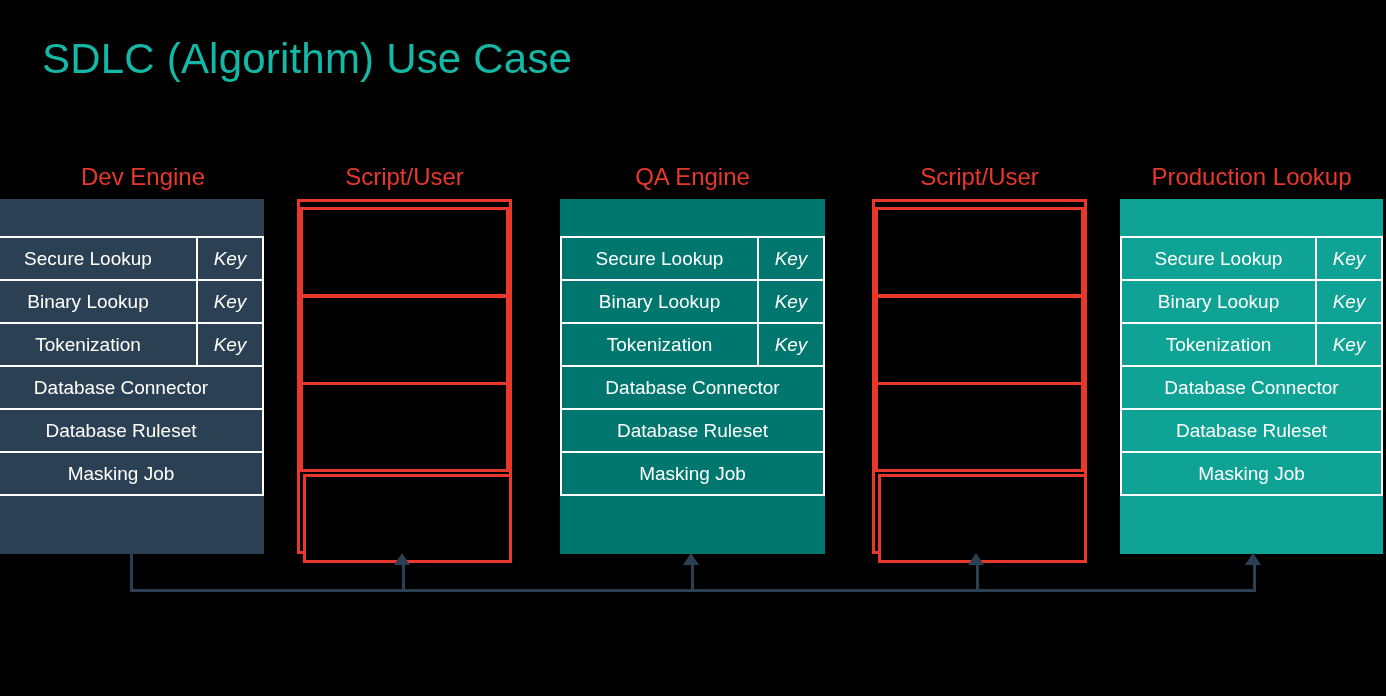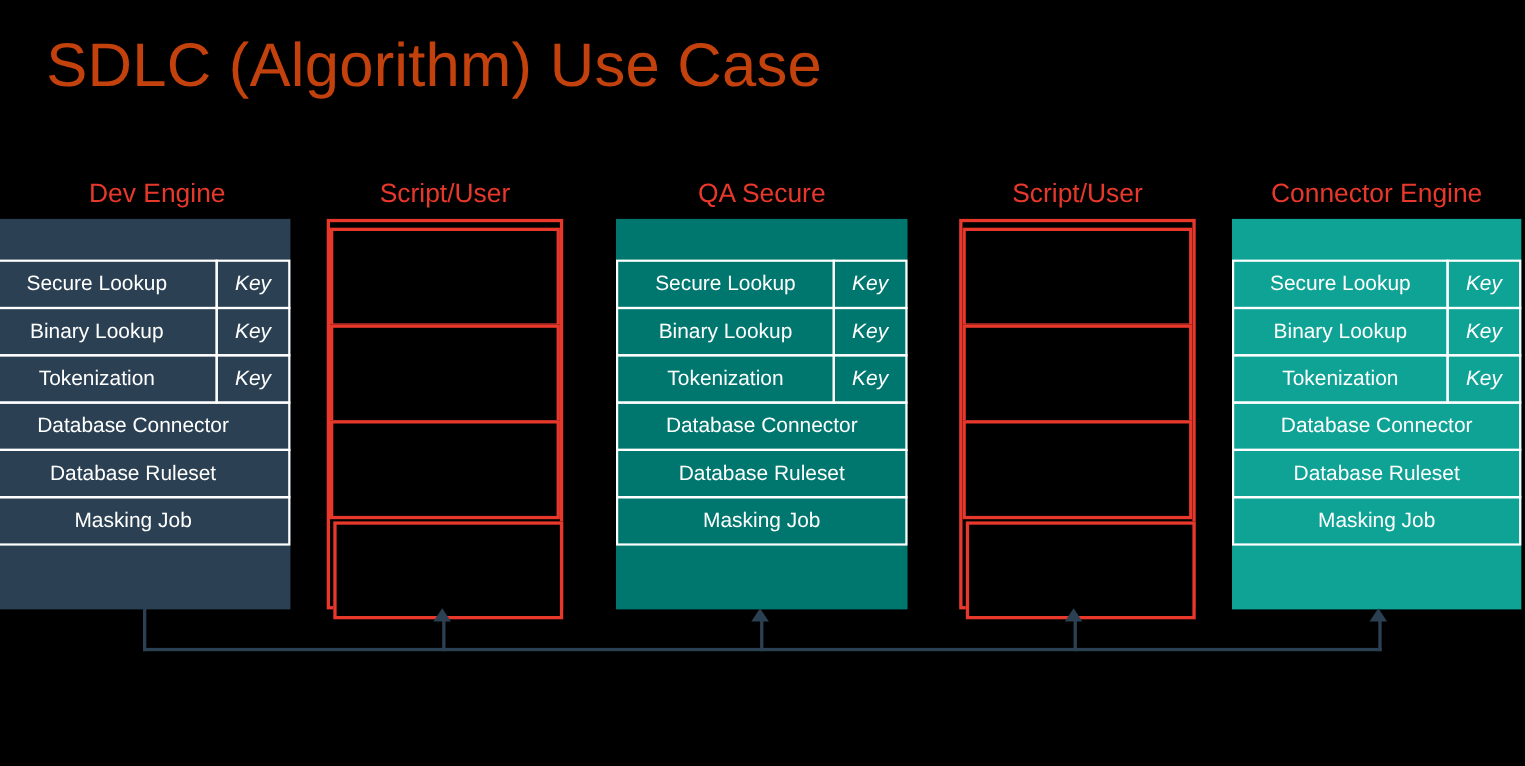--- a/index.html
+++ b/index.html
@@ -14,23 +14,23 @@
     overflow: hidden;
     font-family: "Liberation Sans", sans-serif;
     -webkit-font-smoothing: antialiased;
   }
 
   
   #slide-title {
     position: absolute;
     left: 42px;
     top: 33px;
-    font-size: 56px;
+    font-size: 42px;
     line-height: 52px;
-    color: #c2410c;
+    color: #14b8a6;
     letter-spacing: 0.2px;
     white-space: nowrap;
   }
 
   
   .column {
     position: absolute;
     top: 162px;
   }
   .col-header {
@@ -223,21 +223,21 @@
   <div class="col-header">Script/User</div>
   <div class="script-outer">
     <div class="script-box b1"></div>
     <div class="script-box b2"></div>
     <div class="script-box b3"></div>
     <div class="script-box b4"></div>
   </div>
 </div>
 
 <div class="column qa-col">
-  <div class="col-header">QA Secure</div>
+  <div class="col-header">QA Engine</div>
 
   <div class="engine-panel qa">
     <div class="panel-band-top"></div>
     <div class="rows">
 
       <div class="row">
         <div class="cell-main">Secure Lookup</div>
         <div class="cell-key">Key</div>
       </div>
 
@@ -272,21 +272,21 @@
   <div class="col-header">Script/User</div>
   <div class="script-outer">
     <div class="script-box b1"></div>
     <div class="script-box b2"></div>
     <div class="script-box b3"></div>
     <div class="script-box b4"></div>
   </div>
 </div>
 
 <div class="column prod-col">
-  <div class="col-header">Connector Engine</div>
+  <div class="col-header">Production Lookup</div>
 
   <div class="engine-panel prod">
     <div class="panel-band-top"></div>
     <div class="rows">
 
       <div class="row">
         <div class="cell-main">Secure Lookup</div>
         <div class="cell-key">Key</div>
       </div>
 

